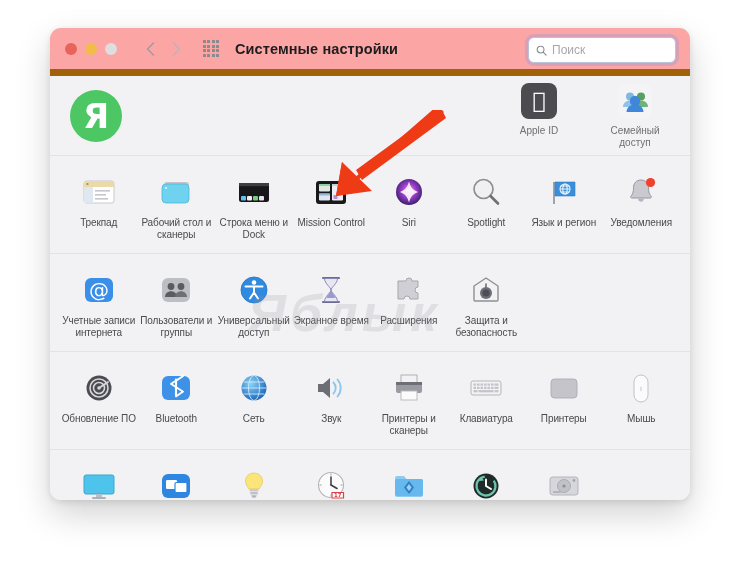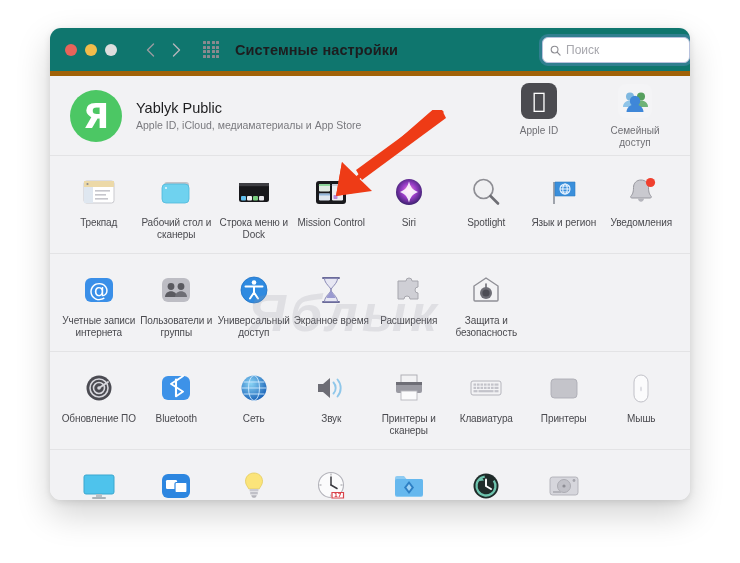--- a/index.html
+++ b/index.html
@@ -19,22 +19,22 @@
     background: #f2f2f4;
     border-radius: 11px;
     box-shadow: 0 14px 34px rgba(0,0,0,0.18), 0 2px 7px rgba(0,0,0,0.10);
     overflow: hidden;
   }
 
   
   .titlebar {
     position: relative;
     height: 48px;
-    background: #0f766e;
-    border-bottom: 5px solid #a16207;
+    background: #fca5a5;
+    border-bottom: 7px solid #a16207;
     display: flex; align-items: center;
   }
   .lights { display: flex; gap: 8px; margin-left: 15px; }
   .light { width: 12px; height: 12px; border-radius: 50%; }
   .l-close { background: #e8635a; }
   .l-min   { background: #f2bc4b; }
   .l-max   { background: #dedede; }
 
   .navs { display: flex; gap: 4px; margin-left: 22px; }
   .chev { width: 22px; height: 22px; display:flex; align-items:center; justify-content:center; }
@@ -44,21 +44,21 @@
   .dots { display: grid; grid-template-columns: repeat(4, 3px); grid-template-rows: repeat(4, 3px); gap: 1.6px; }
   .dots i { width:3px; height:3px; background:#8a8a8f; border-radius:0.5px; display:block; }
 
   .wtitle {
     margin-left: 14px;
     font-size: 14.5px; font-weight: 600; color: #1d1d1f;
     letter-spacing: 0.1px;
   }
 
   .searchbox {
-    position: absolute; right: 0; top: 9px;
+    position: absolute; right: 14px; top: 9px;
     width: 148px; height: 26px;
     background: #fff;
     border: 1px solid #b9c2dd;
     border-radius: 6px;
     box-shadow: 0 0 0 3px rgba(130,150,225,0.30);
     display: flex; align-items: center; gap: 5px; padding: 0 7px;
   }
   .searchbox svg { flex: none; }
   .ph { font-size: 12px; color: #a7a7ad; }
 
@@ -174,24 +174,20 @@
         <svg width="11" height="11" viewBox="0 0 12 12">
           <circle cx="5" cy="5" r="3.7" fill="none" stroke="#8d8d93" stroke-width="1.2"></circle>
           <path d="M7.8 7.8L11 11" stroke="#8d8d93" stroke-width="1.3" stroke-linecap="round"></path>
         </svg>
         <span class="ph">Поиск</span>
       </div>
     </div>
 
     <div class="account">
       <div class="avatar">Я</div>
-      <div class="acctext">
-        <div class="nm">Yablyk Public</div>
-        <div class="sub">Apple ID, iCloud, медиаматериалы и App Store</div>
-      </div>
 
       <div class="acctiles">
         <div class="acctile">
           <div class="ic">
             <div class="appleid-ic"></div>
           </div>
           <div class="lb">Apple ID</div>
         </div>
         <div class="acctile">
           <div class="ic">

